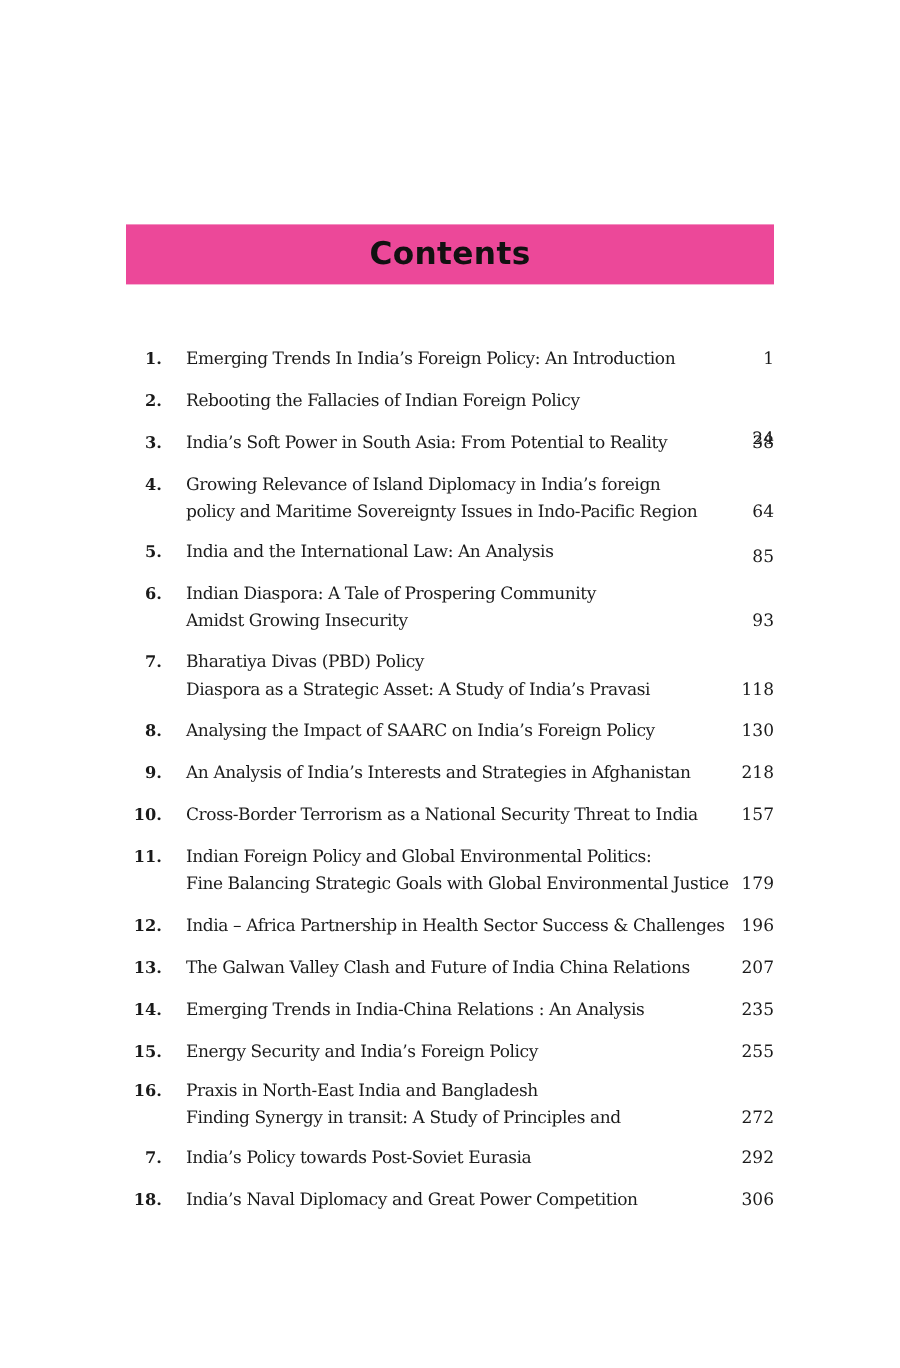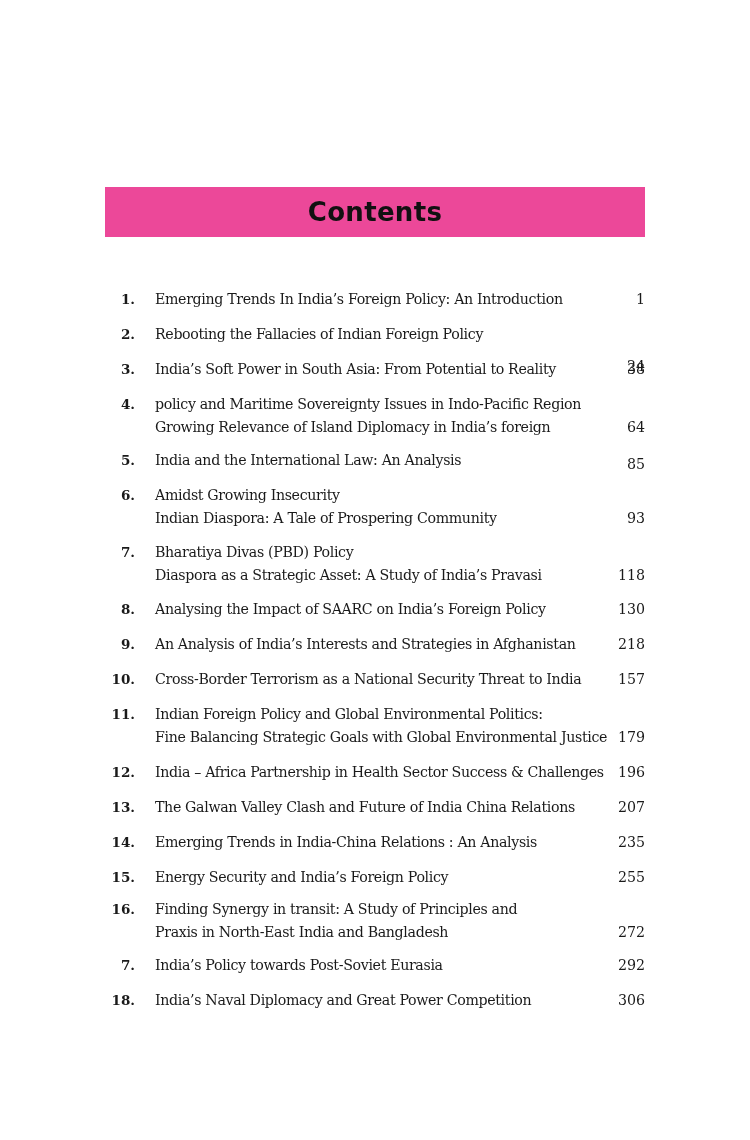--- a/index.html
+++ b/index.html
@@ -51,37 +51,37 @@
     <div class="row" style="top: 358px;">
       <span class="num">3.</span>
       <span class="title">
         <span>India’s Soft Power in South Asia: From Potential to Reality</span>
       </span>
       <span class="page" style="top: 0px;">38</span>
     </div>
     <div class="row" style="top: 393px;">
       <span class="num">4.</span>
       <span class="title">
+        <span>Growing Relevance of Island Diplomacy in India’s foreign</span>
         <span>policy and Maritime Sovereignty Issues in Indo-Pacific Region</span>
-        <span>Growing Relevance of Island Diplomacy in India’s foreign</span>
       </span>
       <span class="page" style="top: 23px;">64</span>
     </div>
     <div class="row" style="top: 449px;">
       <span class="num">5.</span>
       <span class="title">
         <span>India and the International Law: An Analysis</span>
       </span>
       <span class="page" style="top: 4px;">85</span>
     </div>
     <div class="row" style="top: 484px;">
       <span class="num">6.</span>
       <span class="title">
+        <span>Indian Diaspora: A Tale of Prospering Community</span>
         <span>Amidst Growing Insecurity</span>
-        <span>Indian Diaspora: A Tale of Prospering Community</span>
       </span>
       <span class="page" style="top: 23px;">93</span>
     </div>
     <div class="row" style="top: 541px;">
       <span class="num">7.</span>
       <span class="title">
         <span>Bharatiya Divas (PBD) Policy</span>
         <span>Diaspora as a Strategic Asset: A Study of India’s Pravasi</span>
       </span>
       <span class="page" style="top: 23px;">118</span>
@@ -139,22 +139,22 @@
     <div class="row" style="top: 866px;">
       <span class="num">15.</span>
       <span class="title">
         <span>Energy Security and India’s Foreign Policy</span>
       </span>
       <span class="page" style="top: 0px;">255</span>
     </div>
     <div class="row" style="top: 898px;">
       <span class="num">16.</span>
       <span class="title">
+        <span>Praxis in North-East India and Bangladesh</span>
         <span>Finding Synergy in transit: A Study of Principles and</span>
-        <span>Praxis in North-East India and Bangladesh</span>
       </span>
       <span class="page" style="top: 23px;">272</span>
     </div>
     <div class="row" style="top: 954px;">
       <span class="num">7.</span>
       <span class="title">
         <span>India’s Policy towards Post-Soviet Eurasia</span>
       </span>
       <span class="page" style="top: 0px;">292</span>
     </div>

